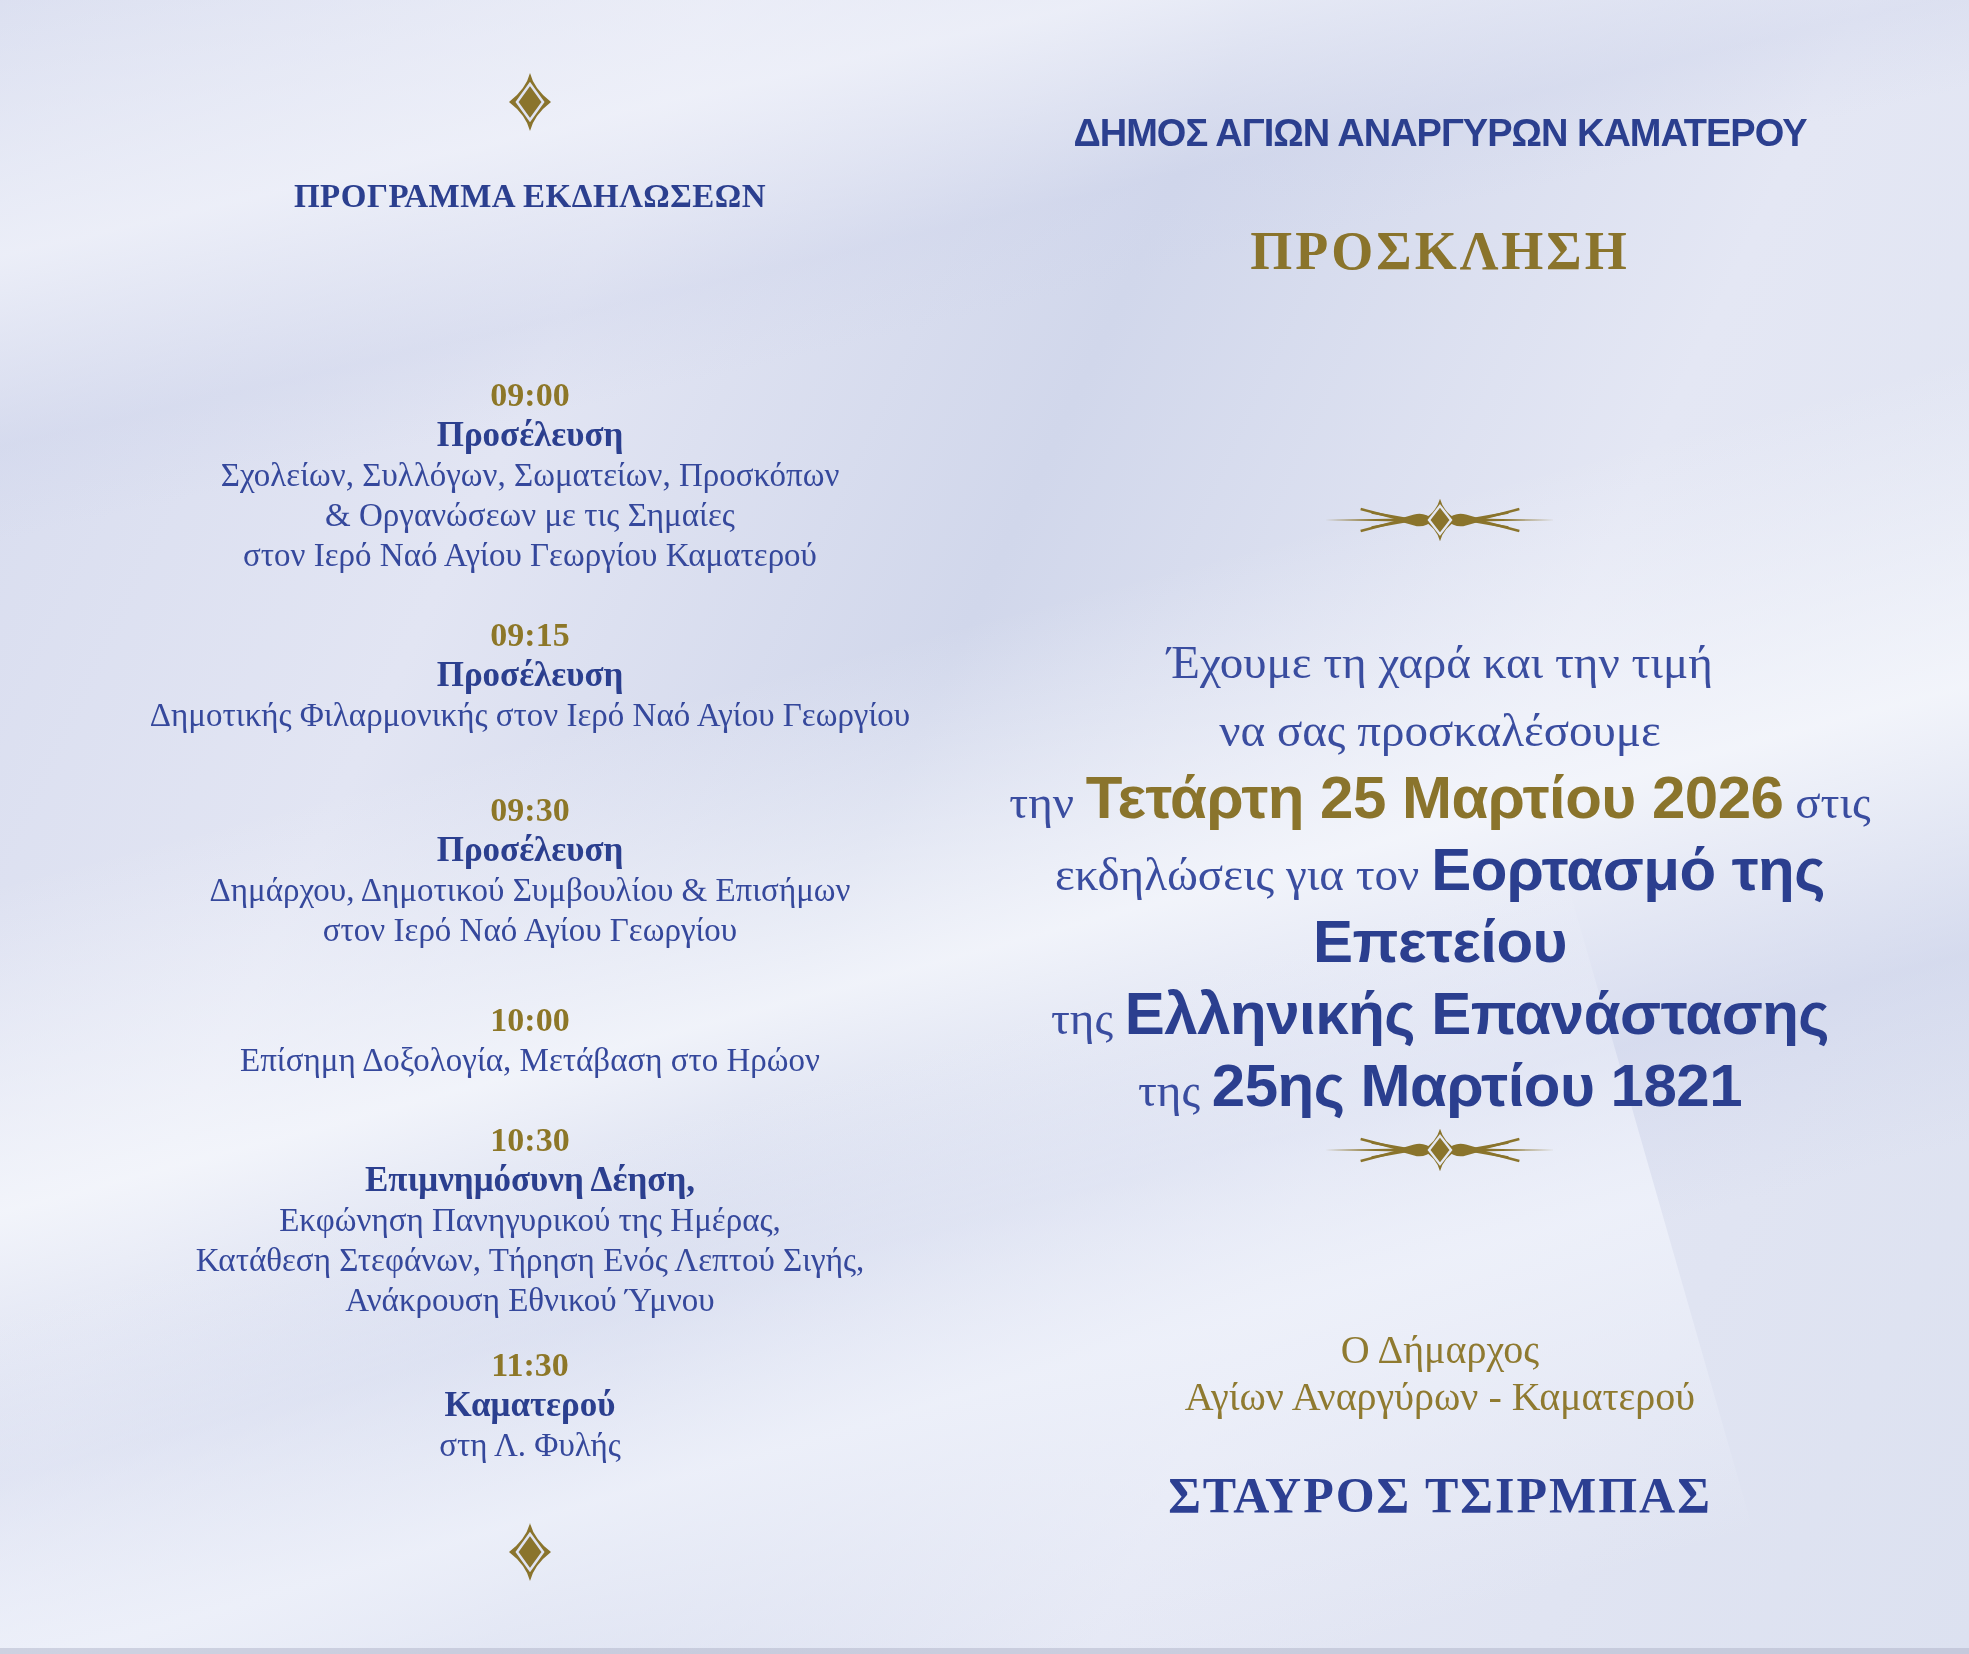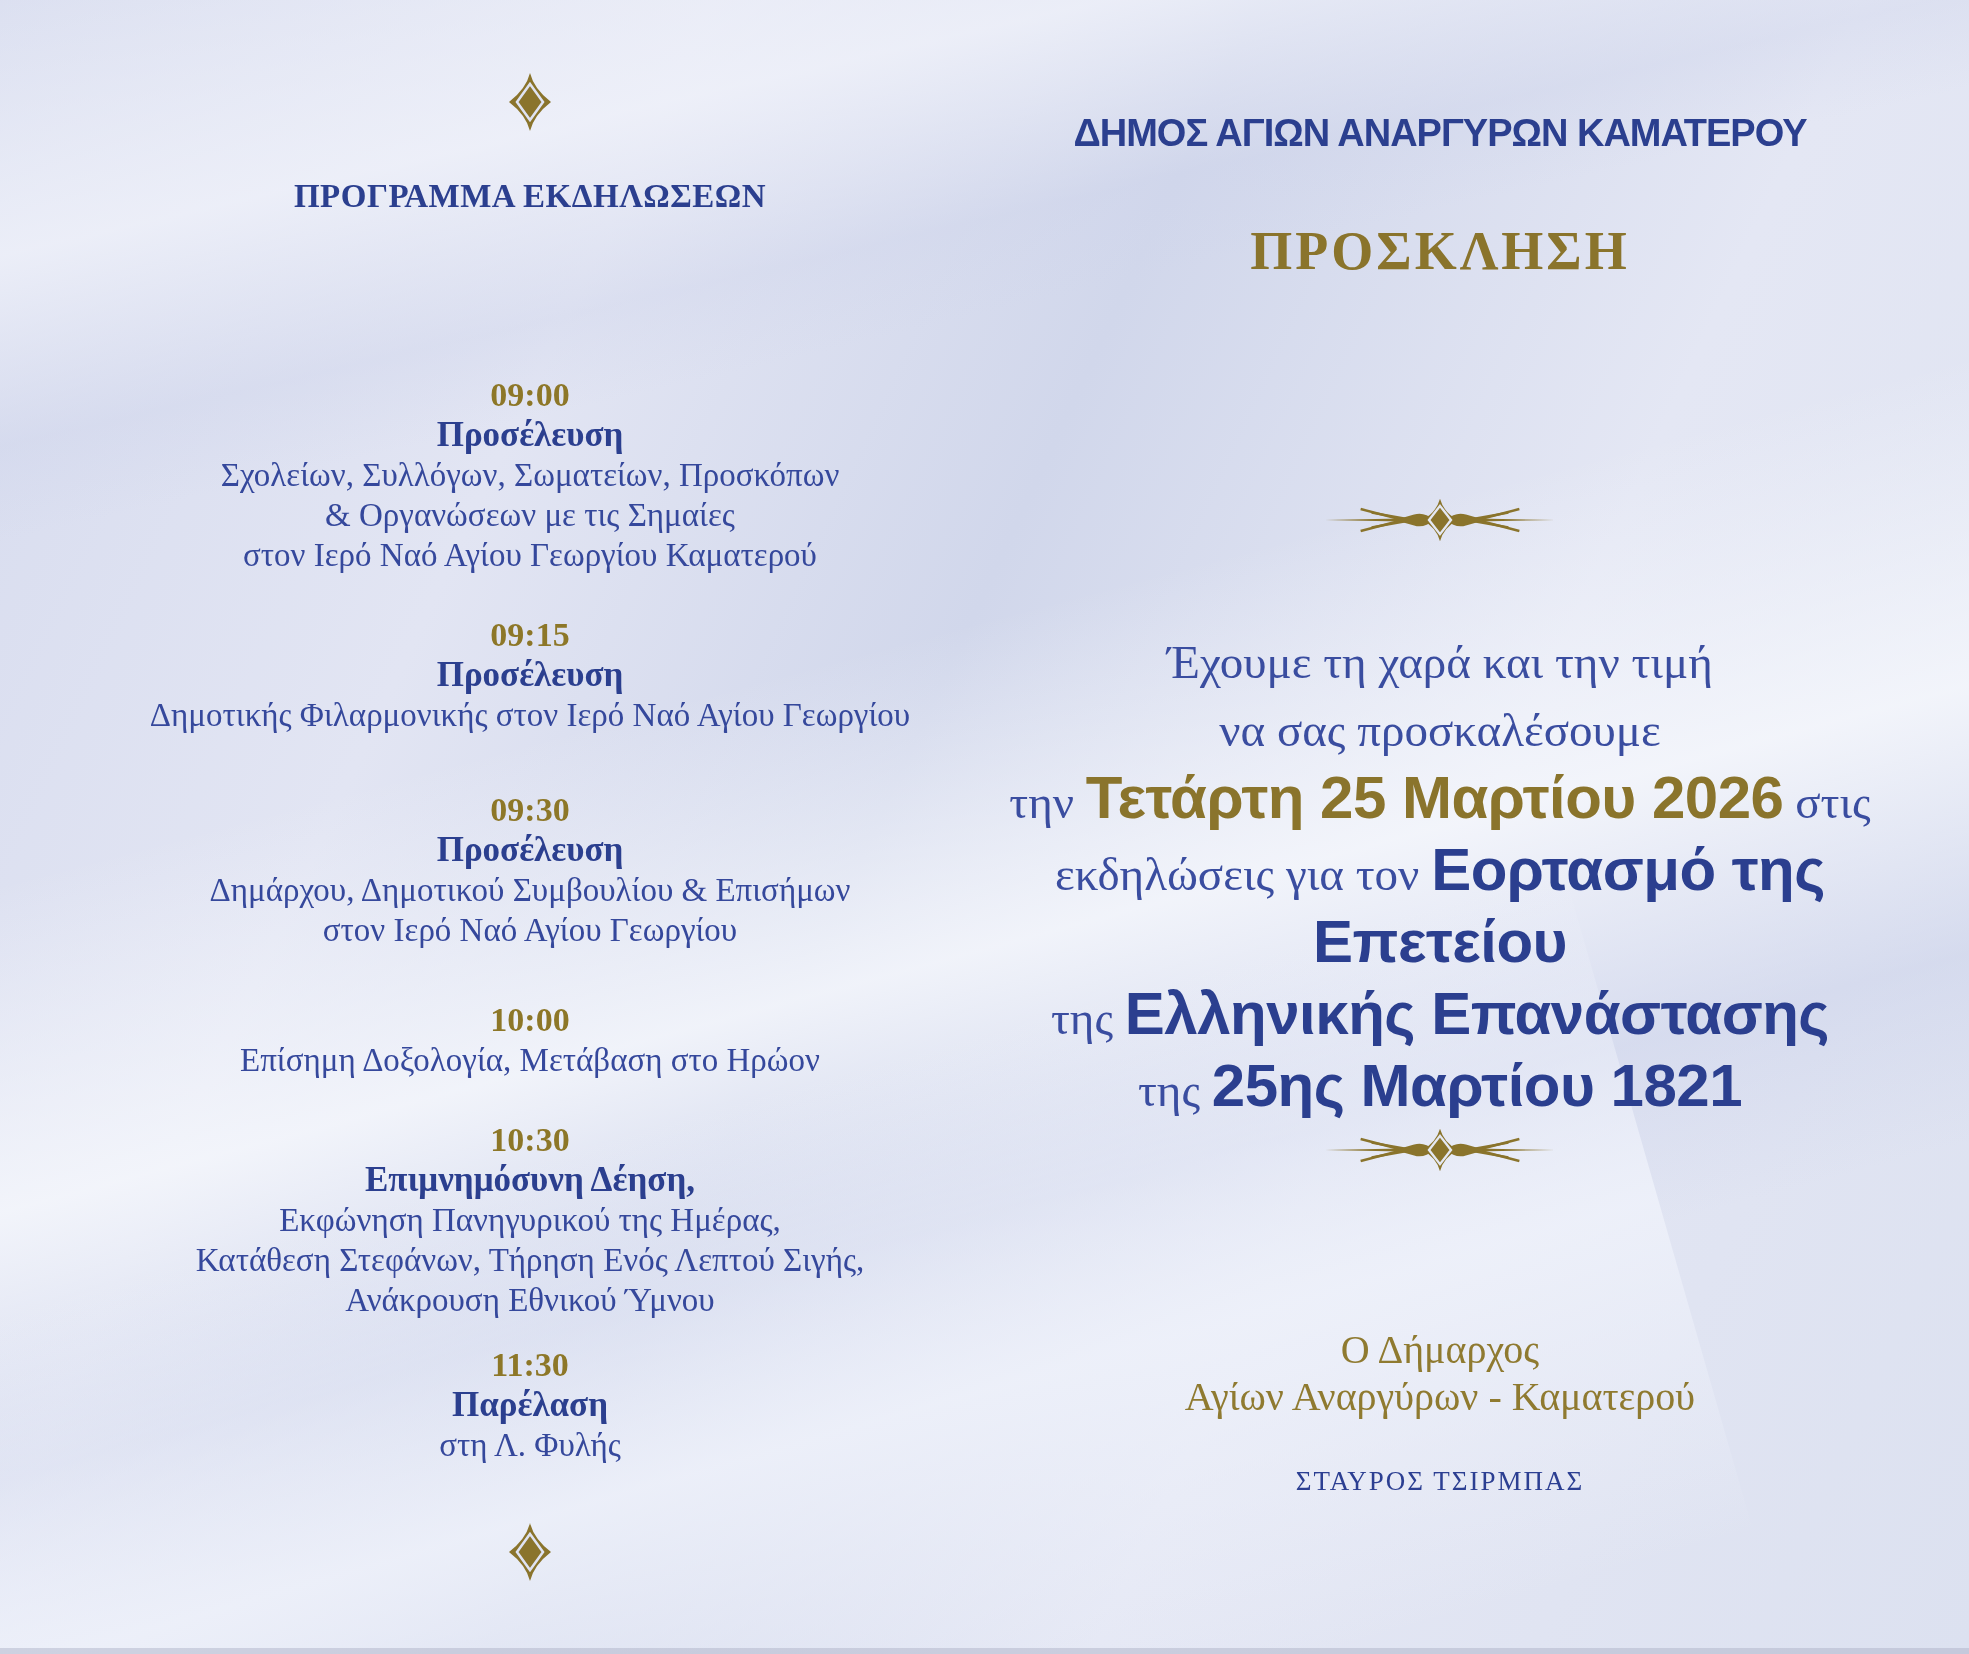--- a/index.html
+++ b/index.html
@@ -59,21 +59,21 @@
   .inv-sub{top:316px;font-size:35px;line-height:44px;color:#31459a;}
   .ornament-1{top:498px;}
   .ornament-2{top:1128px;}
   .inv-body{top:628px;font-size:47px;line-height:68px;color:#3a4da0;}
   .inv-strong{
     font-family:"Liberation Sans","DejaVu Sans",sans-serif;
     font-weight:bold;font-size:60px;letter-spacing:-0.5px;color:#2b3f8f;
   }
   .inv-strong.gold{color:#8a742c;}
   .sig{top:1326px;font-size:40px;line-height:47px;color:#8f7a30;}
-  .sig-name{top:1466px;font-size:27px;font-weight:normal;letter-spacing:2px;color:#2c3f92;}
+  .sig-name{top:1466px;font-size:50px;font-weight:bold;letter-spacing:2px;color:#2c3f92;}
 
   .icon-wrap{display:inline-block;line-height:0;}
 </style>
 </head>
 <body>
 
 <div class="canvas">
   <div class="wave wave2"></div>
   <div class="wave wave1"></div>
   <div class="wave wave3"></div>
@@ -117,21 +117,21 @@
         </div>
         <div class="event" style="top: 1120px;">
           <div class="ev-time">10:30</div>
           <div class="ev-title">Επιμνημόσυνη Δέηση,</div>
           <div class="ev-line">Εκφώνηση Πανηγυρικού της Ημέρας,</div>
           <div class="ev-line">Κατάθεση Στεφάνων, Τήρηση Ενός Λεπτού Σιγής,</div>
           <div class="ev-line">Ανάκρουση Εθνικού Ύμνου</div>
         </div>
         <div class="event" style="top: 1345px;">
           <div class="ev-time">11:30</div>
-          <div class="ev-title">Παρέλαση</div>
+          <div class="ev-title">Καματερού</div>
           <div class="ev-line">στη Λ. Φυλής</div>
         </div>
       </div>
 
     <div class="abs bottom-diamond">
       <span class="icon-wrap">
         <svg width="46" height="60" viewBox="0 0 46 60">
           <path d="M23,1 Q27,17 44,30 Q27,43 23,59 Q19,43 2,30 Q19,17 23,1 Z" fill="#8a742c"></path>
           <path d="M23,12 L36,30 L23,48 L10,30 Z" fill="none" stroke="#dfe3f2" stroke-width="2.5"></path>
         </svg>

